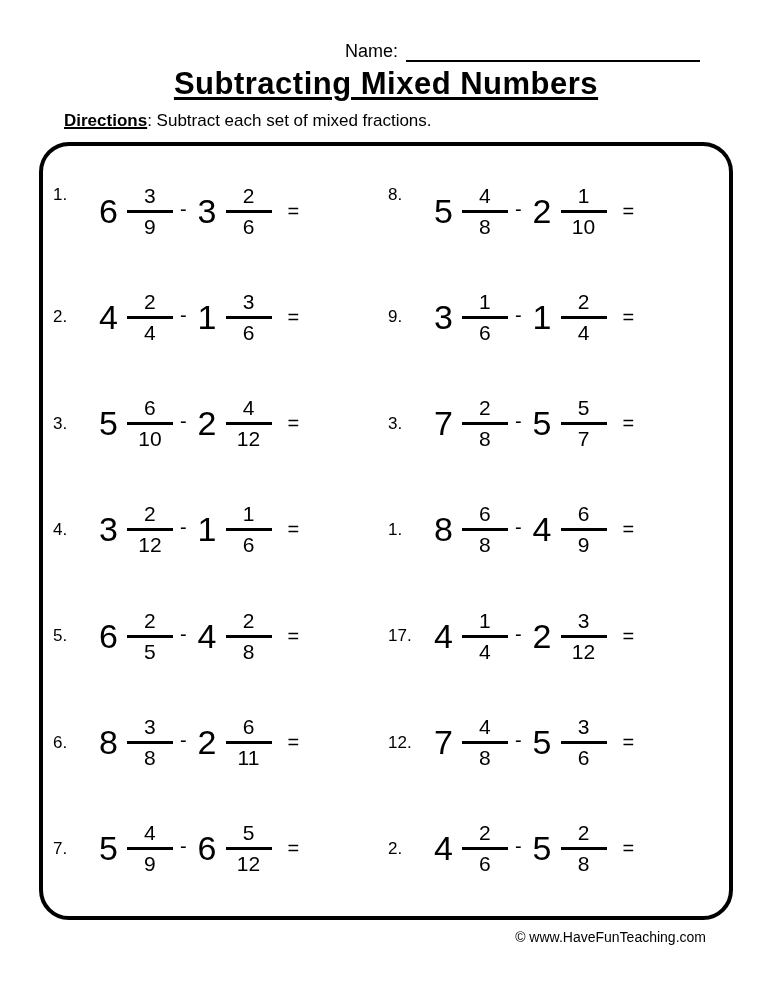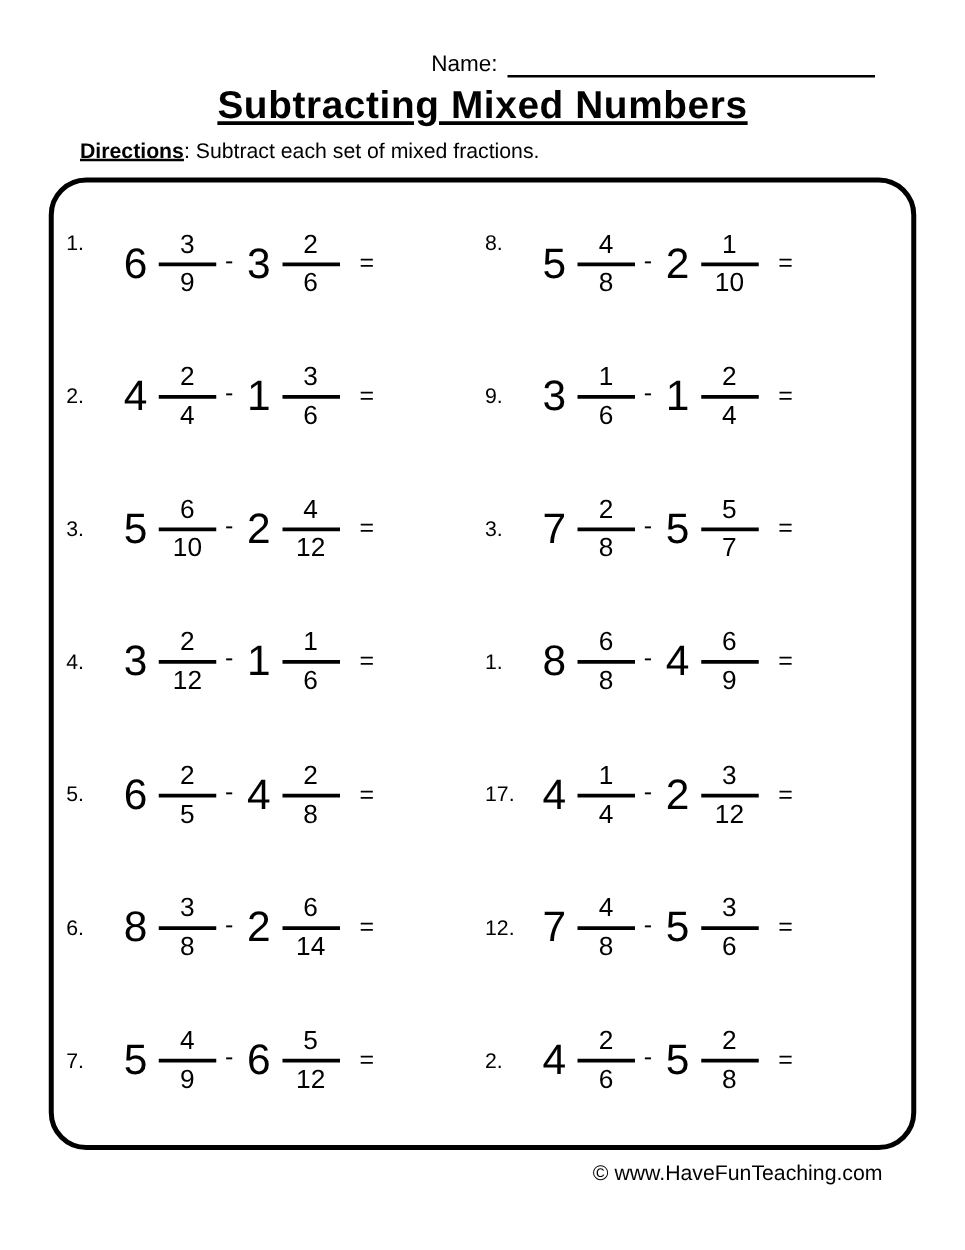--- a/index.html
+++ b/index.html
@@ -77,21 +77,21 @@
   }
   .frac .bar { height: 3px; background: #000; align-self: stretch; margin: 2px 0; }
   .frac .numer, .frac .denom { padding: 0 10px; text-align: center; }
   .minus { font-size: 20px; margin: 0 7px; transform: translateY(-2px); }
   .equals { font-size: 20px; margin-left: 16px; }
 
   
   .footer {
     text-align: right;
     margin: 9px 66px 0 0;
-    font-size: 17px;
+    font-size: 14px;
   }
 </style>
 </head>
 <body>
 
 <div class="page">
 
   <div class="name-row">
     <span class="name-label">Name:</span>
     <span class="name-line"></span>
@@ -199,21 +199,21 @@
     <span class="frac f1">
       <span class="numer">3</span>
       <span class="bar"></span>
       <span class="denom">8</span>
     </span>
     <span class="minus">-</span>
     <span class="whole w2">2</span>
     <span class="frac f2">
       <span class="numer">6</span>
       <span class="bar"></span>
-      <span class="denom">14</span>
+      <span class="denom">11</span>
     </span>
     <span class="equals">=</span>
   </div>
 
   <div class="problem">
     <span class="pnum">7.</span>
     <span class="whole w1">5</span>
     <span class="frac f1">
       <span class="numer">4</span>
       <span class="bar"></span>

